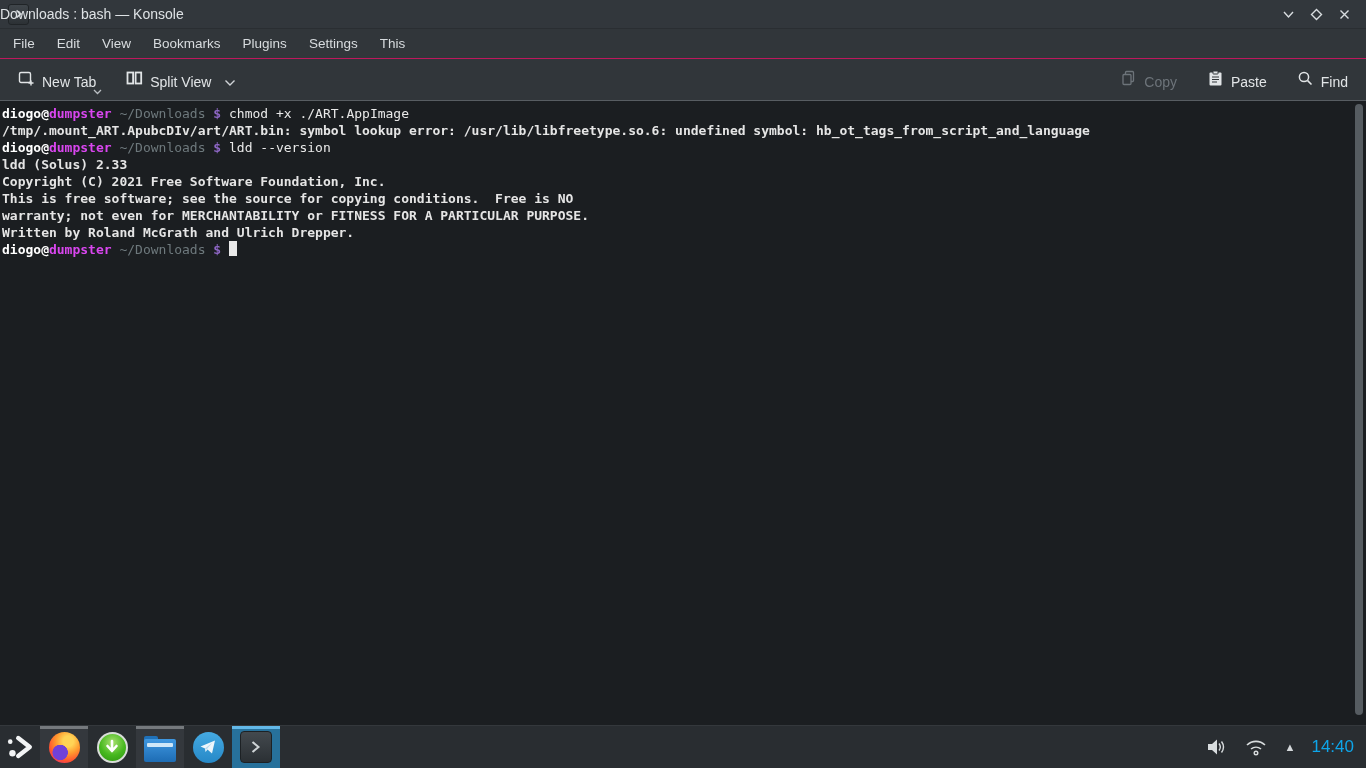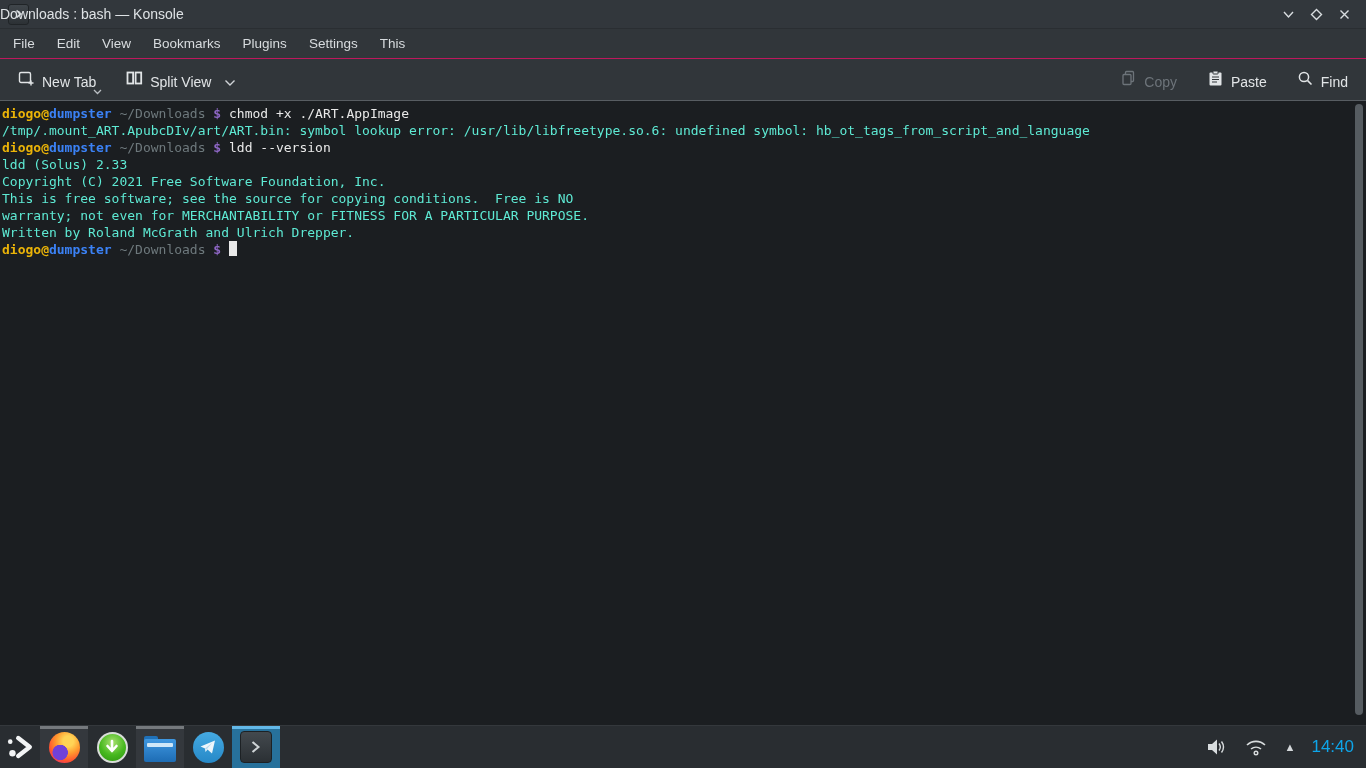--- a/index.html
+++ b/index.html
@@ -29,26 +29,26 @@
   .tbtn.disabled { color:#6d747a; }
   .toolbar-right { margin-left:auto; display:flex; align-items:center; gap:14px; }
 
   .toolbar-bottom-line { height:1px; background:#585d62; }
 
   
   .terminal { position:relative; height:623px; background:#1b1e21; overflow:hidden; }
   .term-text { padding:4px 14px 0 2px; }
   .tline { font-family:"DejaVu Sans Mono", monospace; font-size:13px; line-height:17px;
     white-space:pre; color:#e9e9e9; }
-  .t-user, .t-at { color:#eab308; font-weight:bold; }
-  .t-host { color:#3b82f6; font-weight:bold; }
+  .t-user, .t-at { color:#ffffff; font-weight:bold; }
+  .t-host { color:#d946ef; font-weight:bold; }
   .t-path { color:#6e797d; }
   .t-dollar { color:#8e67c5; font-weight:bold; }
   .t-cmd { color:#e9e9e9; }
-  .t-out { color:#5eead4; }
+  .t-out { color:#e5e5e5;font-weight:bold; }
   .cursor-block { display:inline-block; width:8px; height:15px; background:#e9e9e9;
     vertical-align:-2px; }
   .term-scrollbar { position:absolute; top:2px; right:2px; width:10px; bottom:2px; }
   .term-thumb { position:absolute; top:1px; left:1px; width:8px; height:611px;
     border-radius:4px; background:#565c61; }
 
   
   .taskbar { position:absolute; left:0; bottom:0; width:1366px; height:43px;
     background:#292d31; border-top:1px solid #34383c; display:flex; align-items:stretch; }
   .launcher { width:40px; display:flex; align-items:center; justify-content:center; cursor:pointer; }

